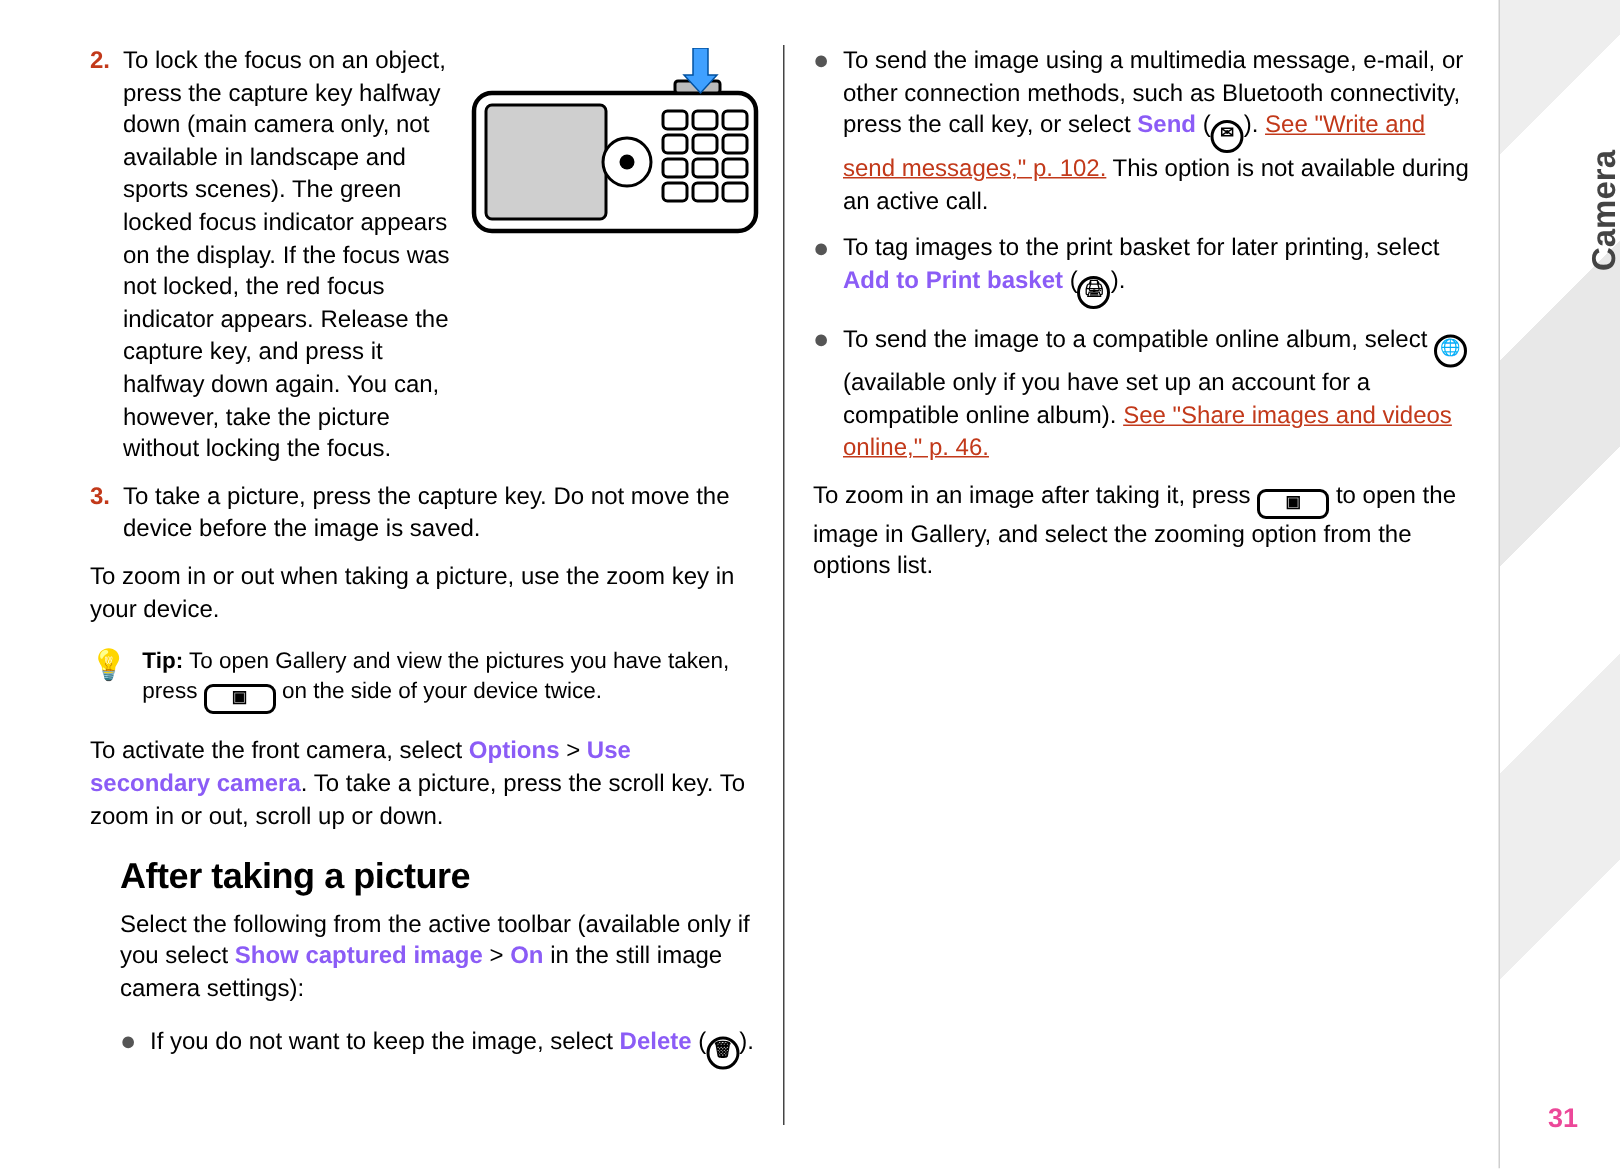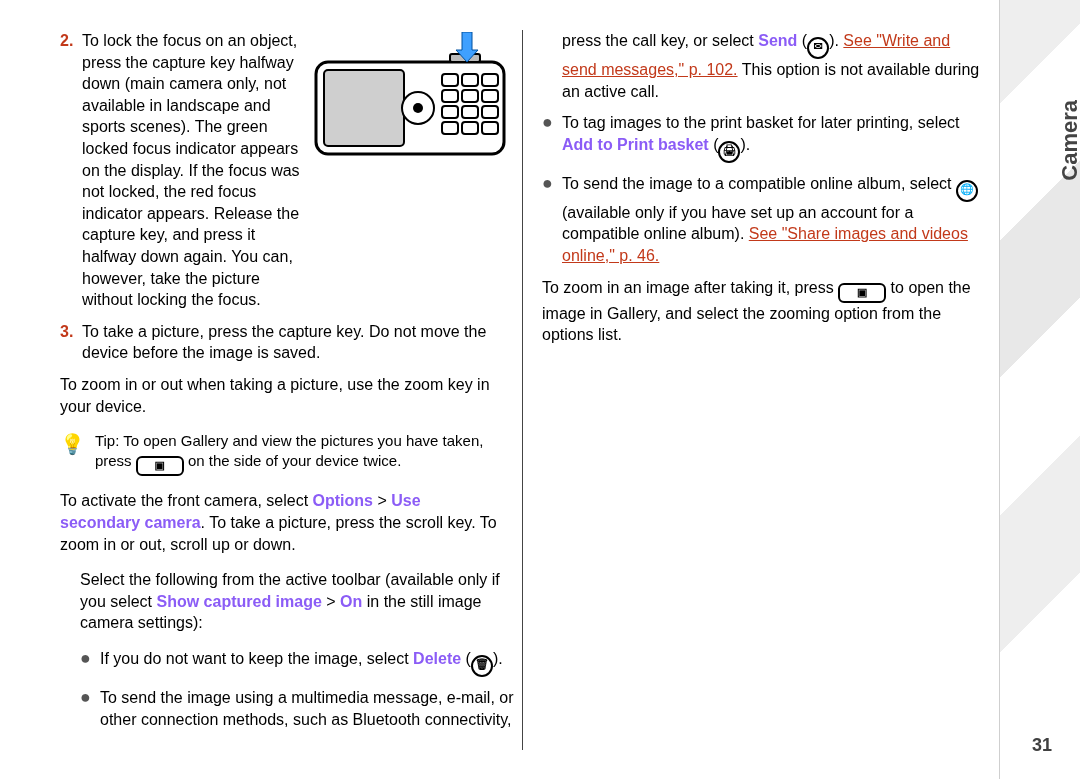--- a/index.html
+++ b/index.html
@@ -21,21 +21,21 @@
   }
   .cols{
     column-count:2;
     column-gap:0px;
     column-fill:auto;
     height:720px;
     column-rule:1px solid #444;
   }
   .col-pad{padding-right:20px}
   .block{margin:0 0 14px 0}
-  .bold{font-weight:400}
+  .bold{font-weight:700}
   .menu{font-weight:700;color:#8b5cf6}
   .link{color:#c2391a;text-decoration:underline}
   .num{color:#c2391a;font-weight:700;display:inline-block;width:22px;vertical-align:top}
   .ol-item{display:flex;margin-bottom:10px}
   .ol-body{flex:1}
   .ol-body.with-img{padding-right:200px}
   h2{font-size:24px;font-weight:800;margin:0 0 4px 0;letter-spacing:-0.3px}
   .tip-row{display:flex;gap:10px;align-items:flex-start;margin:10px 0 14px 0}
   .tip-icon{flex:0 0 20px;font-size:20px;line-height:1;margin-top:3px}
   .tip-body{flex:1;font-size:15px}
@@ -68,21 +68,21 @@
       linear-gradient(135deg,#eee 0 12%,#fff 12% 28%,#e8e8e8 28% 44%,#fff 44% 60%,#eee 60% 76%,#fff 76% 100%);
     border-left:1px solid #cfcfcf;
   }
   .tab-label{
     position:absolute;right:25px;top:100px;
     transform:rotate(-90deg);transform-origin:right top;
     font-weight:800;font-size:22px;color:#444;
   }
   .pagenum{
     position:absolute;right:28px;bottom:22px;
-    font-weight:800;font-size:18px;color:#404040;
+    font-weight:800;font-size:18px;color:#ec4899;
   }
   .apps-icon{display:inline-block;width:14px;height:14px;vertical-align:-2px}
   .apps-icon svg{display:block}
   
   .phone-img svg{width:100%;height:100%}
 </style>
 </head>
 <body>
 
 <div class="page">
@@ -136,20 +136,21 @@
       </div>
 
       <p class="block">
         <span>To activate the front camera, select </span><span class="menu">Options</span><span> &gt; </span><span class="menu">Use secondary camera</span><span>. To take a picture, press the scroll key. To zoom in or out, scroll up or down.</span>
       </p>
 
     </div>
 
     <div class="right-content">
 
+      <h2>After taking a picture</h2>
 
       <p class="block" style="margin-top:0">
         <span>Select the following from the active toolbar (available only if you select </span><span class="menu">Show captured image</span><span> &gt; </span><span class="menu">On</span><span> in the still image camera settings):</span>
       </p>
 
       <div class="ul-bullet">
         <span class="ul-dot">●</span>
         <div class="ul-body">
           <span>If you do not want to keep the image, select </span><span class="menu">Delete</span><span> (</span><span class="icon-circle">🗑</span><span>).</span>
         </div>

